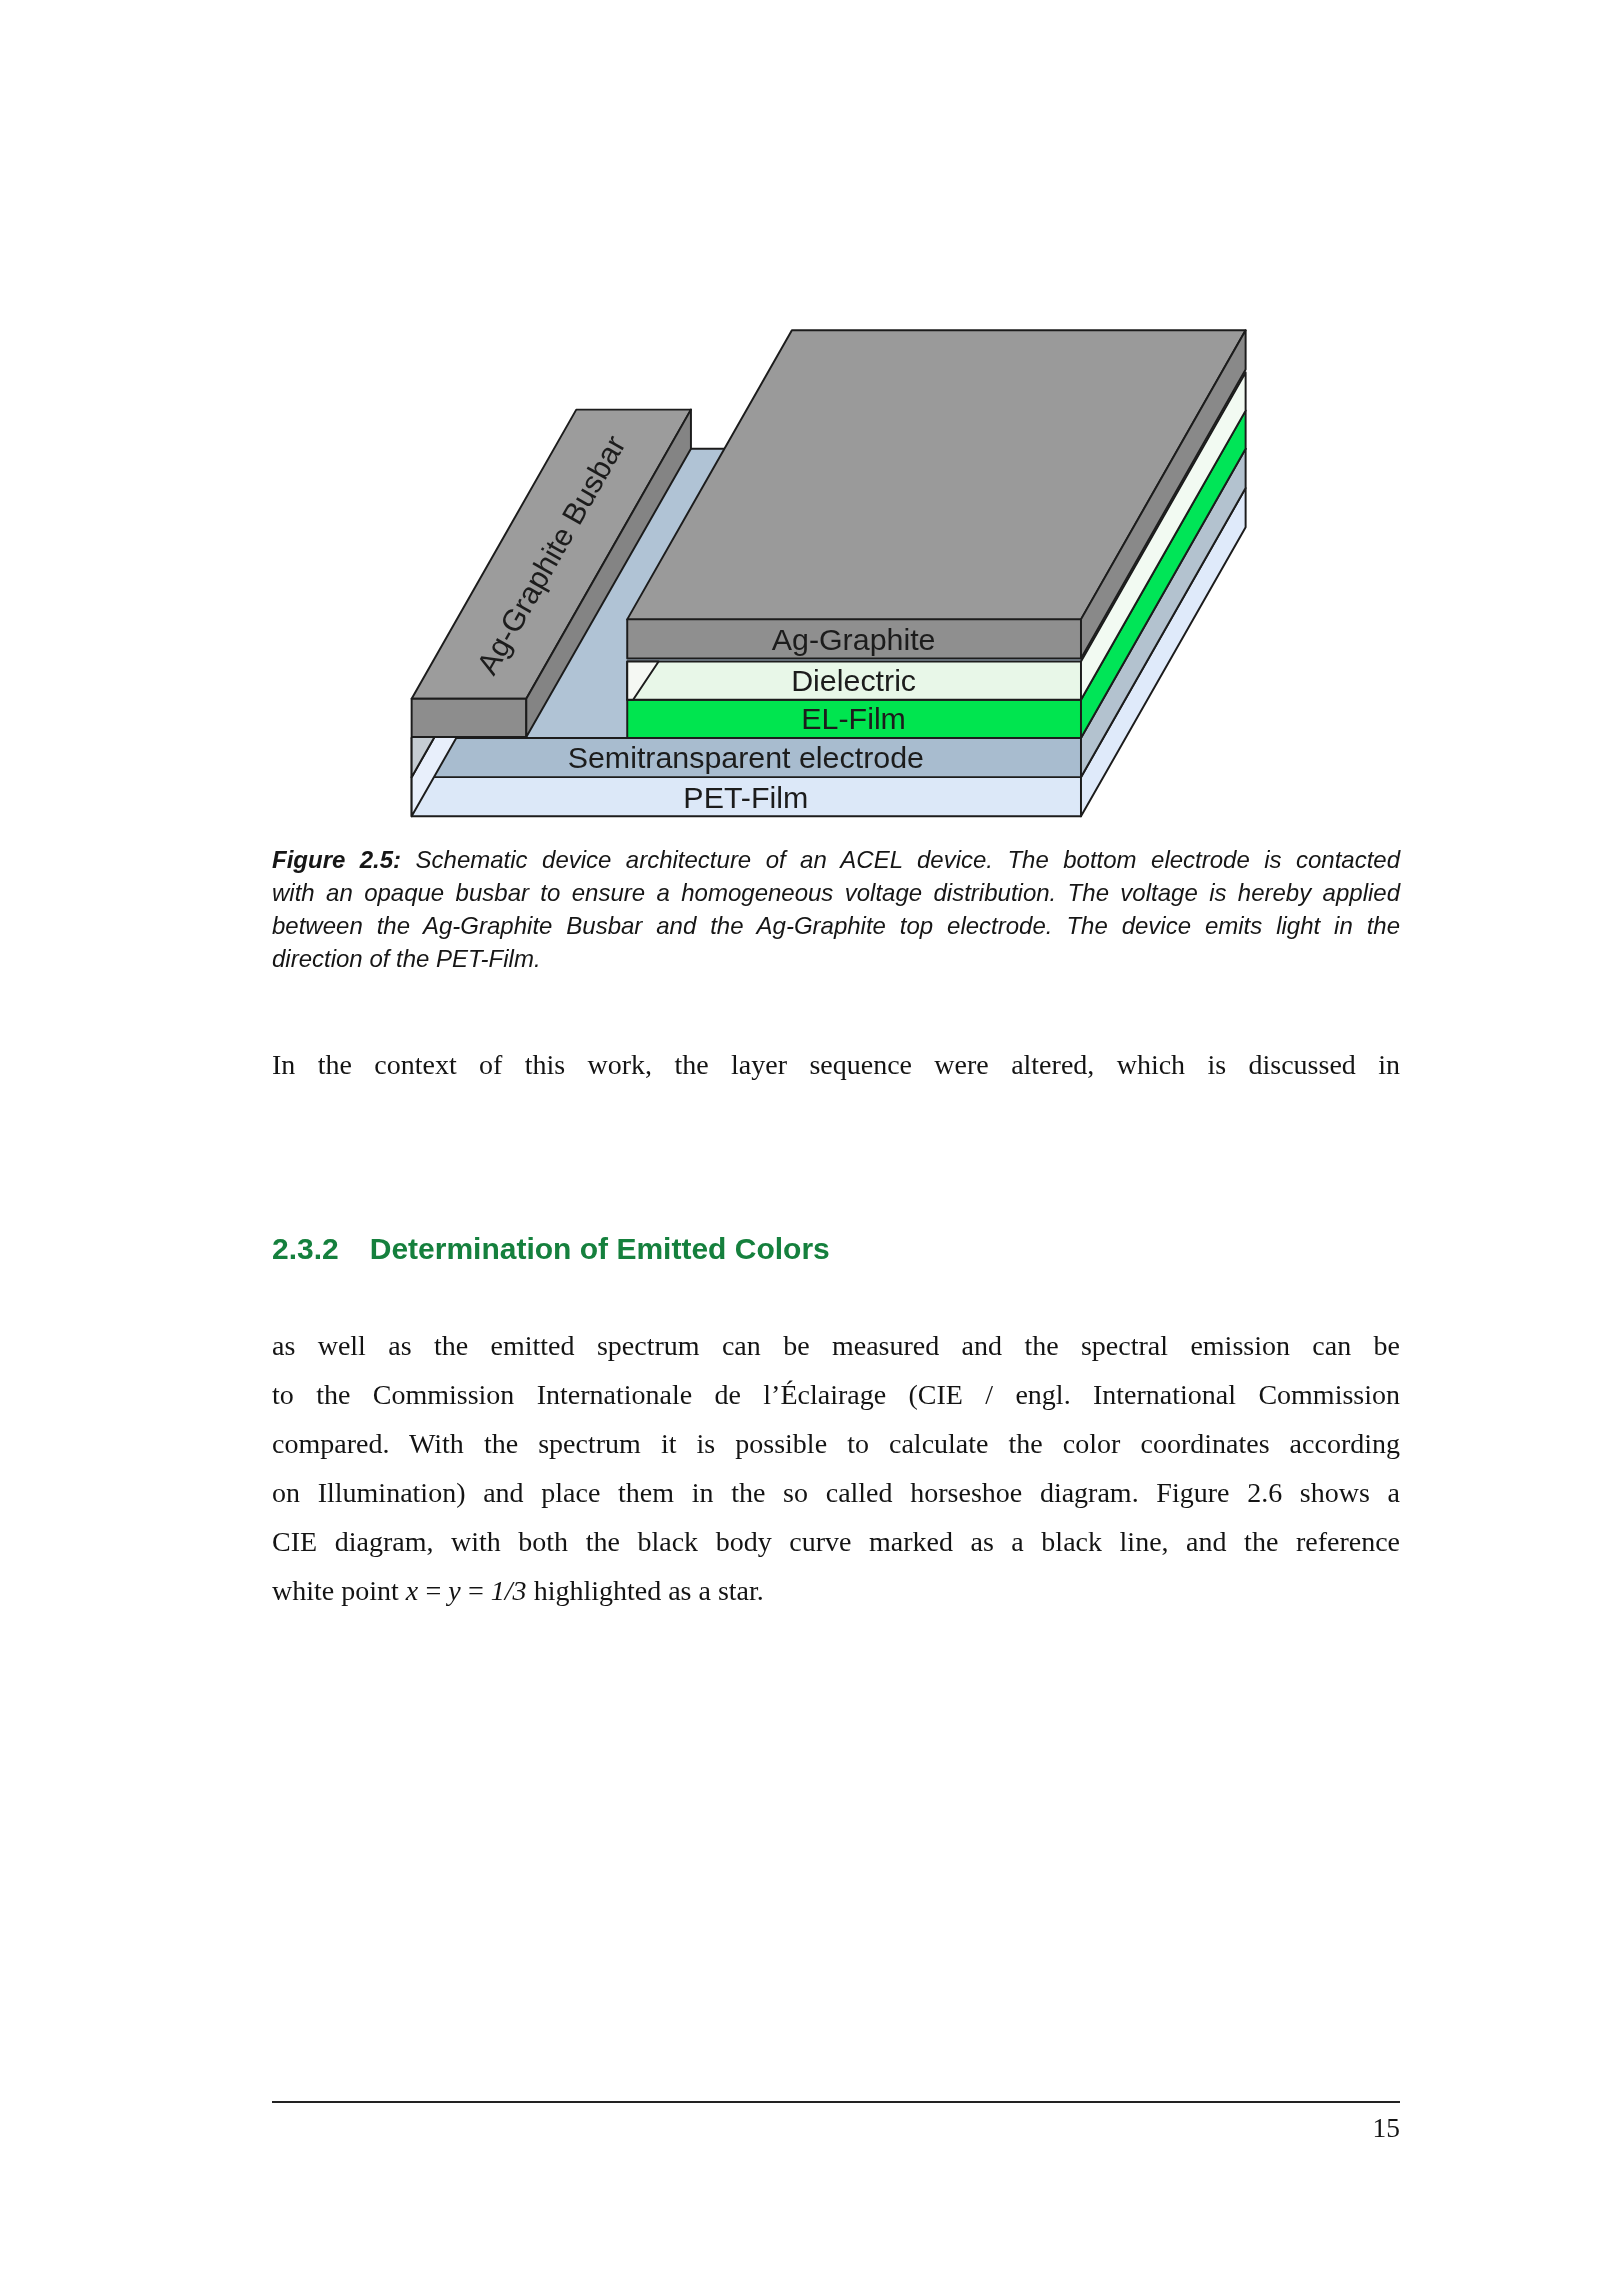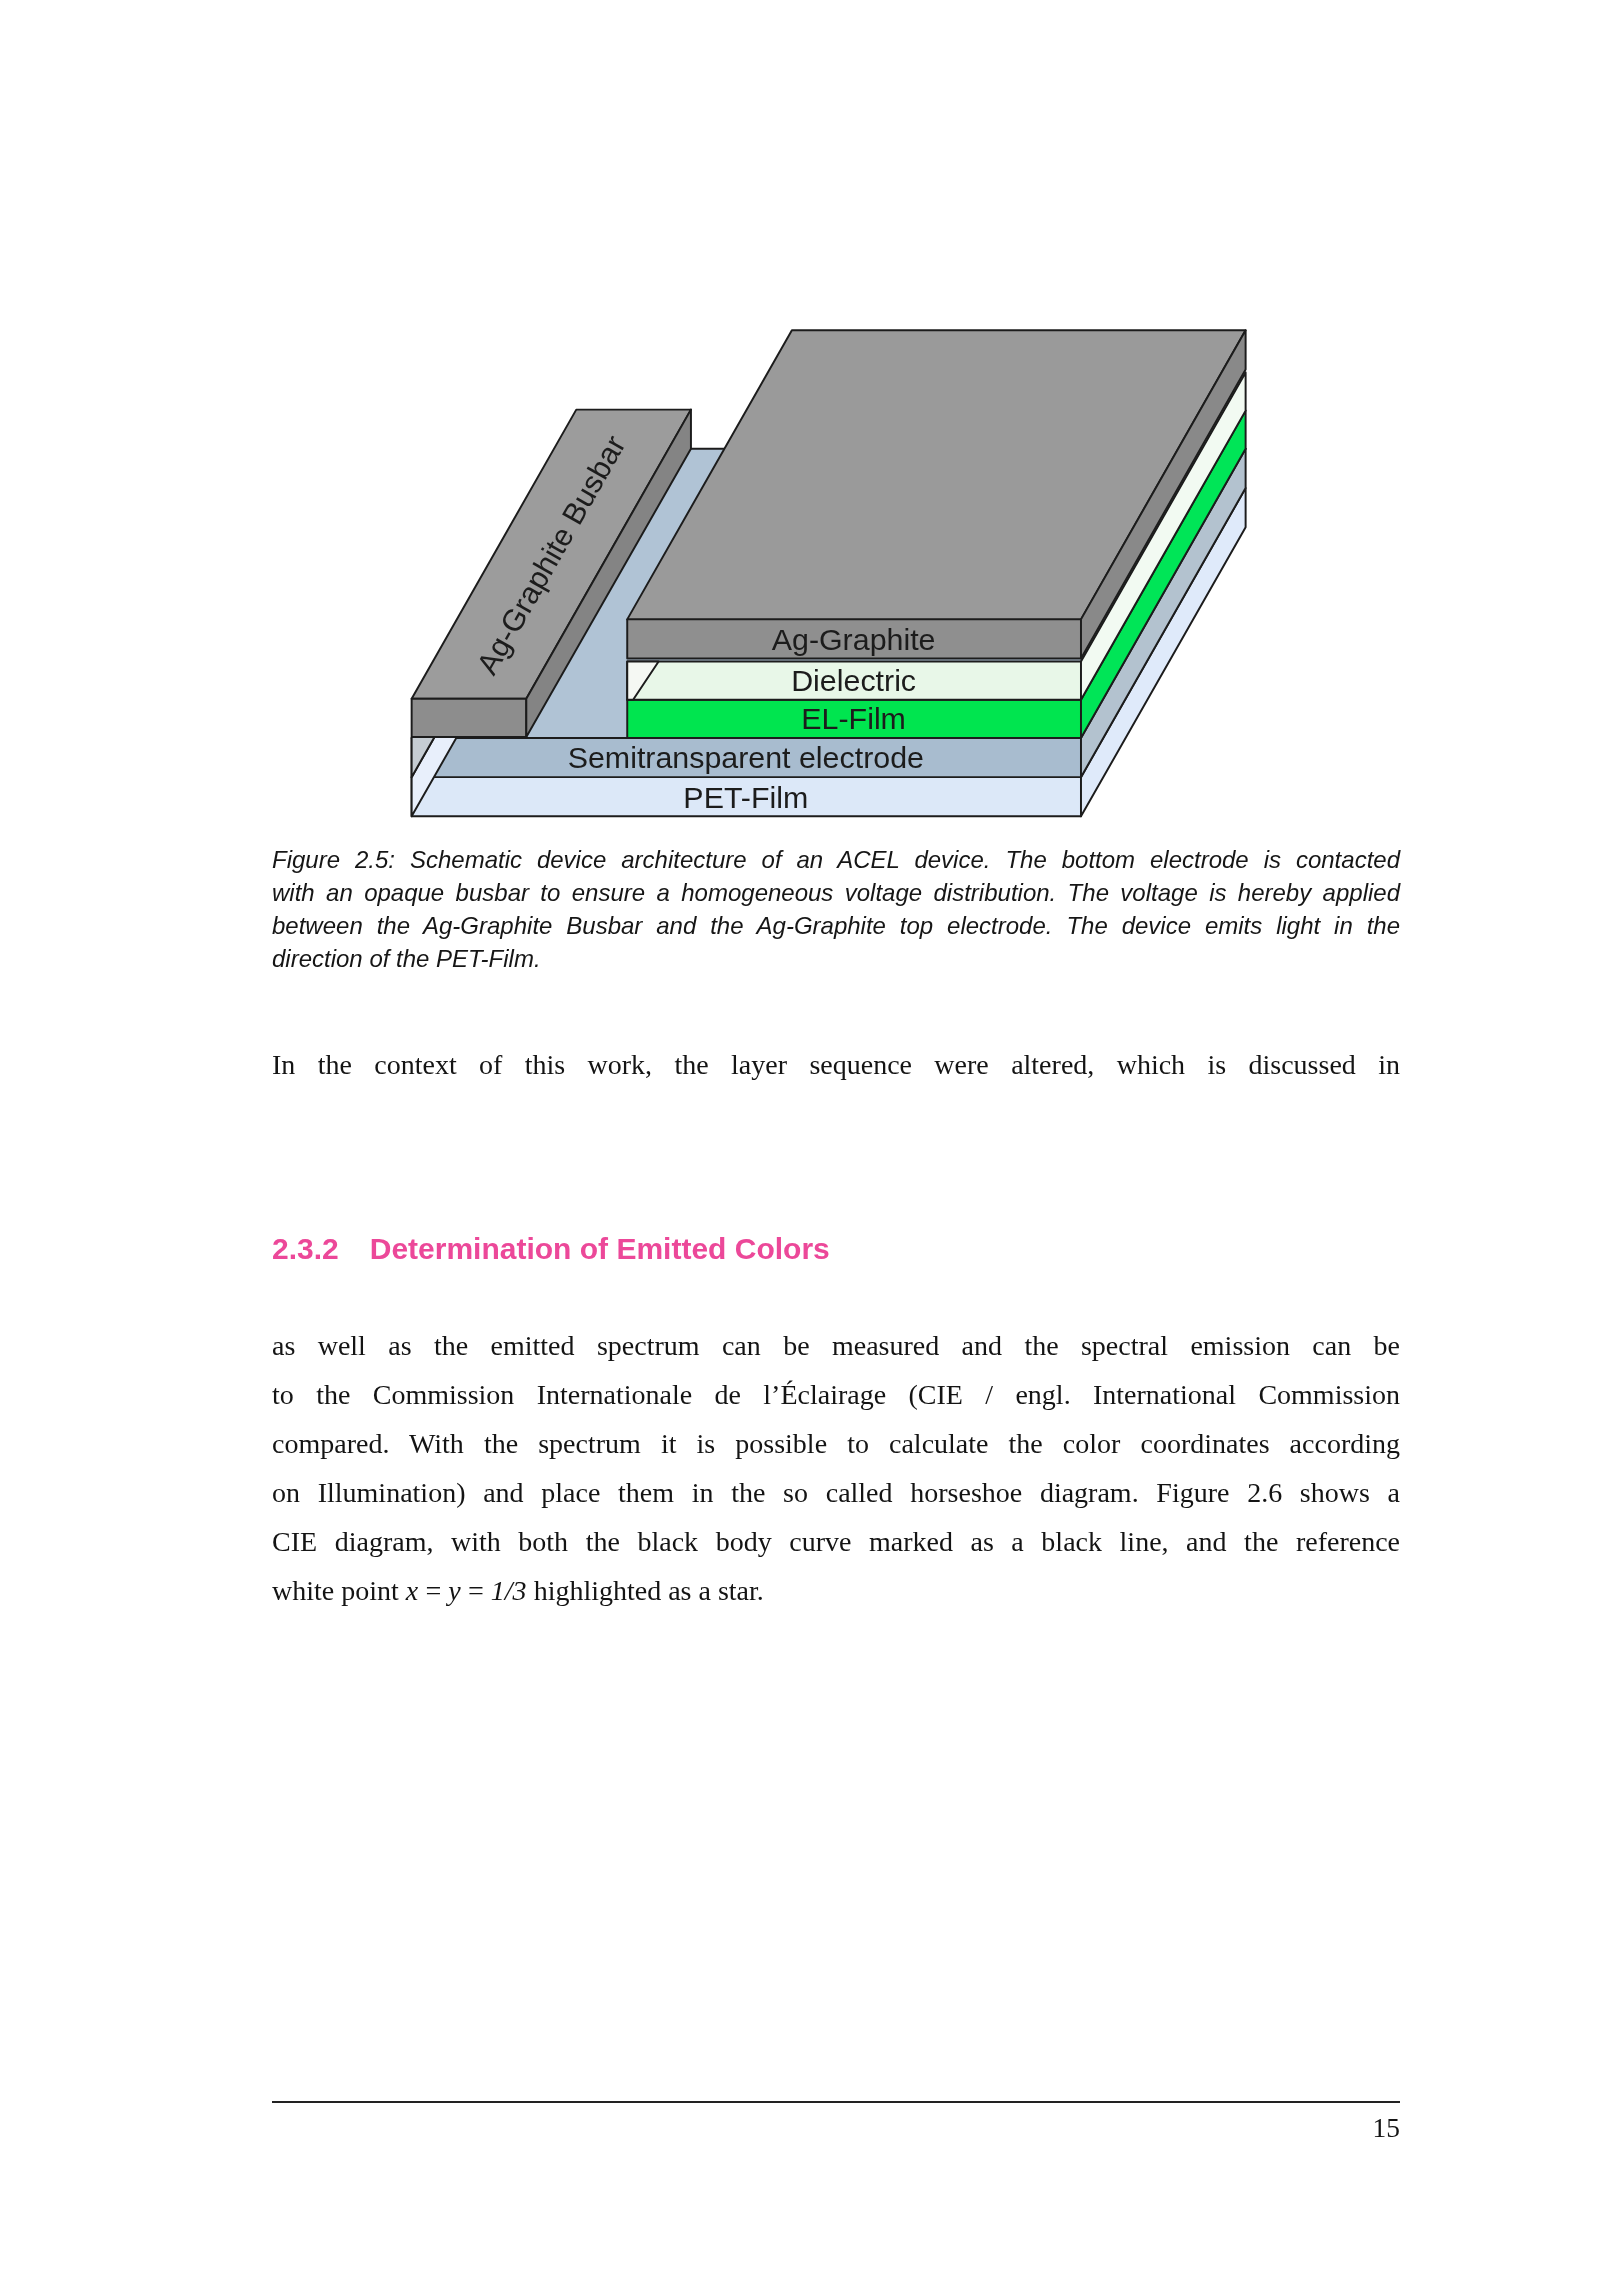--- a/index.html
+++ b/index.html
@@ -16,37 +16,37 @@
     fill:#1c1c1c; font-size:31px;
   }
   
   #caption {
     position:absolute; left:272px; top:843px; width:1128px;
     font-family:"Liberation Sans", sans-serif; font-style:italic;
     font-size:24px; line-height:33px; color:#161616;
   }
   .cap-line { text-align:justify; text-align-last:justify; }
   .cap-line.last { text-align-last:left; }
-  .cap-tag { font-weight:normal; }
+  .cap-tag { font-weight:bold; }
   
   .bodyblock {
     position:absolute; left:272px; width:1128px;
     font-size:28px; line-height:49px;
   }
   .jl { text-align:justify; text-align-last:justify; }
   .jl-last { text-align-last:left; }
   #paragraph1 { top:1040px; }
   #paragraph2 { top:1321px; }
   .math { font-style:italic; }
   sup { font-size:0.72em; }
   
   #section-heading {
     position:absolute; left:272px; top:1232px; width:1128px;
     font-family:"Liberation Sans", sans-serif; font-weight:700;
-    font-size:30px; color:#ec4899;
+    font-size:30px; color:#15803d;
   }
   #section-heading .sec-num { margin-right:31px; }
   
   #footer-rule {
     position:absolute; left:272px; top:2101px; width:1128px;
     border-top:2px solid #222;
   }
   #page-number {
     position:absolute; left:272px; top:2113px; width:1128px;
     text-align:right; font-size:27.4px;

